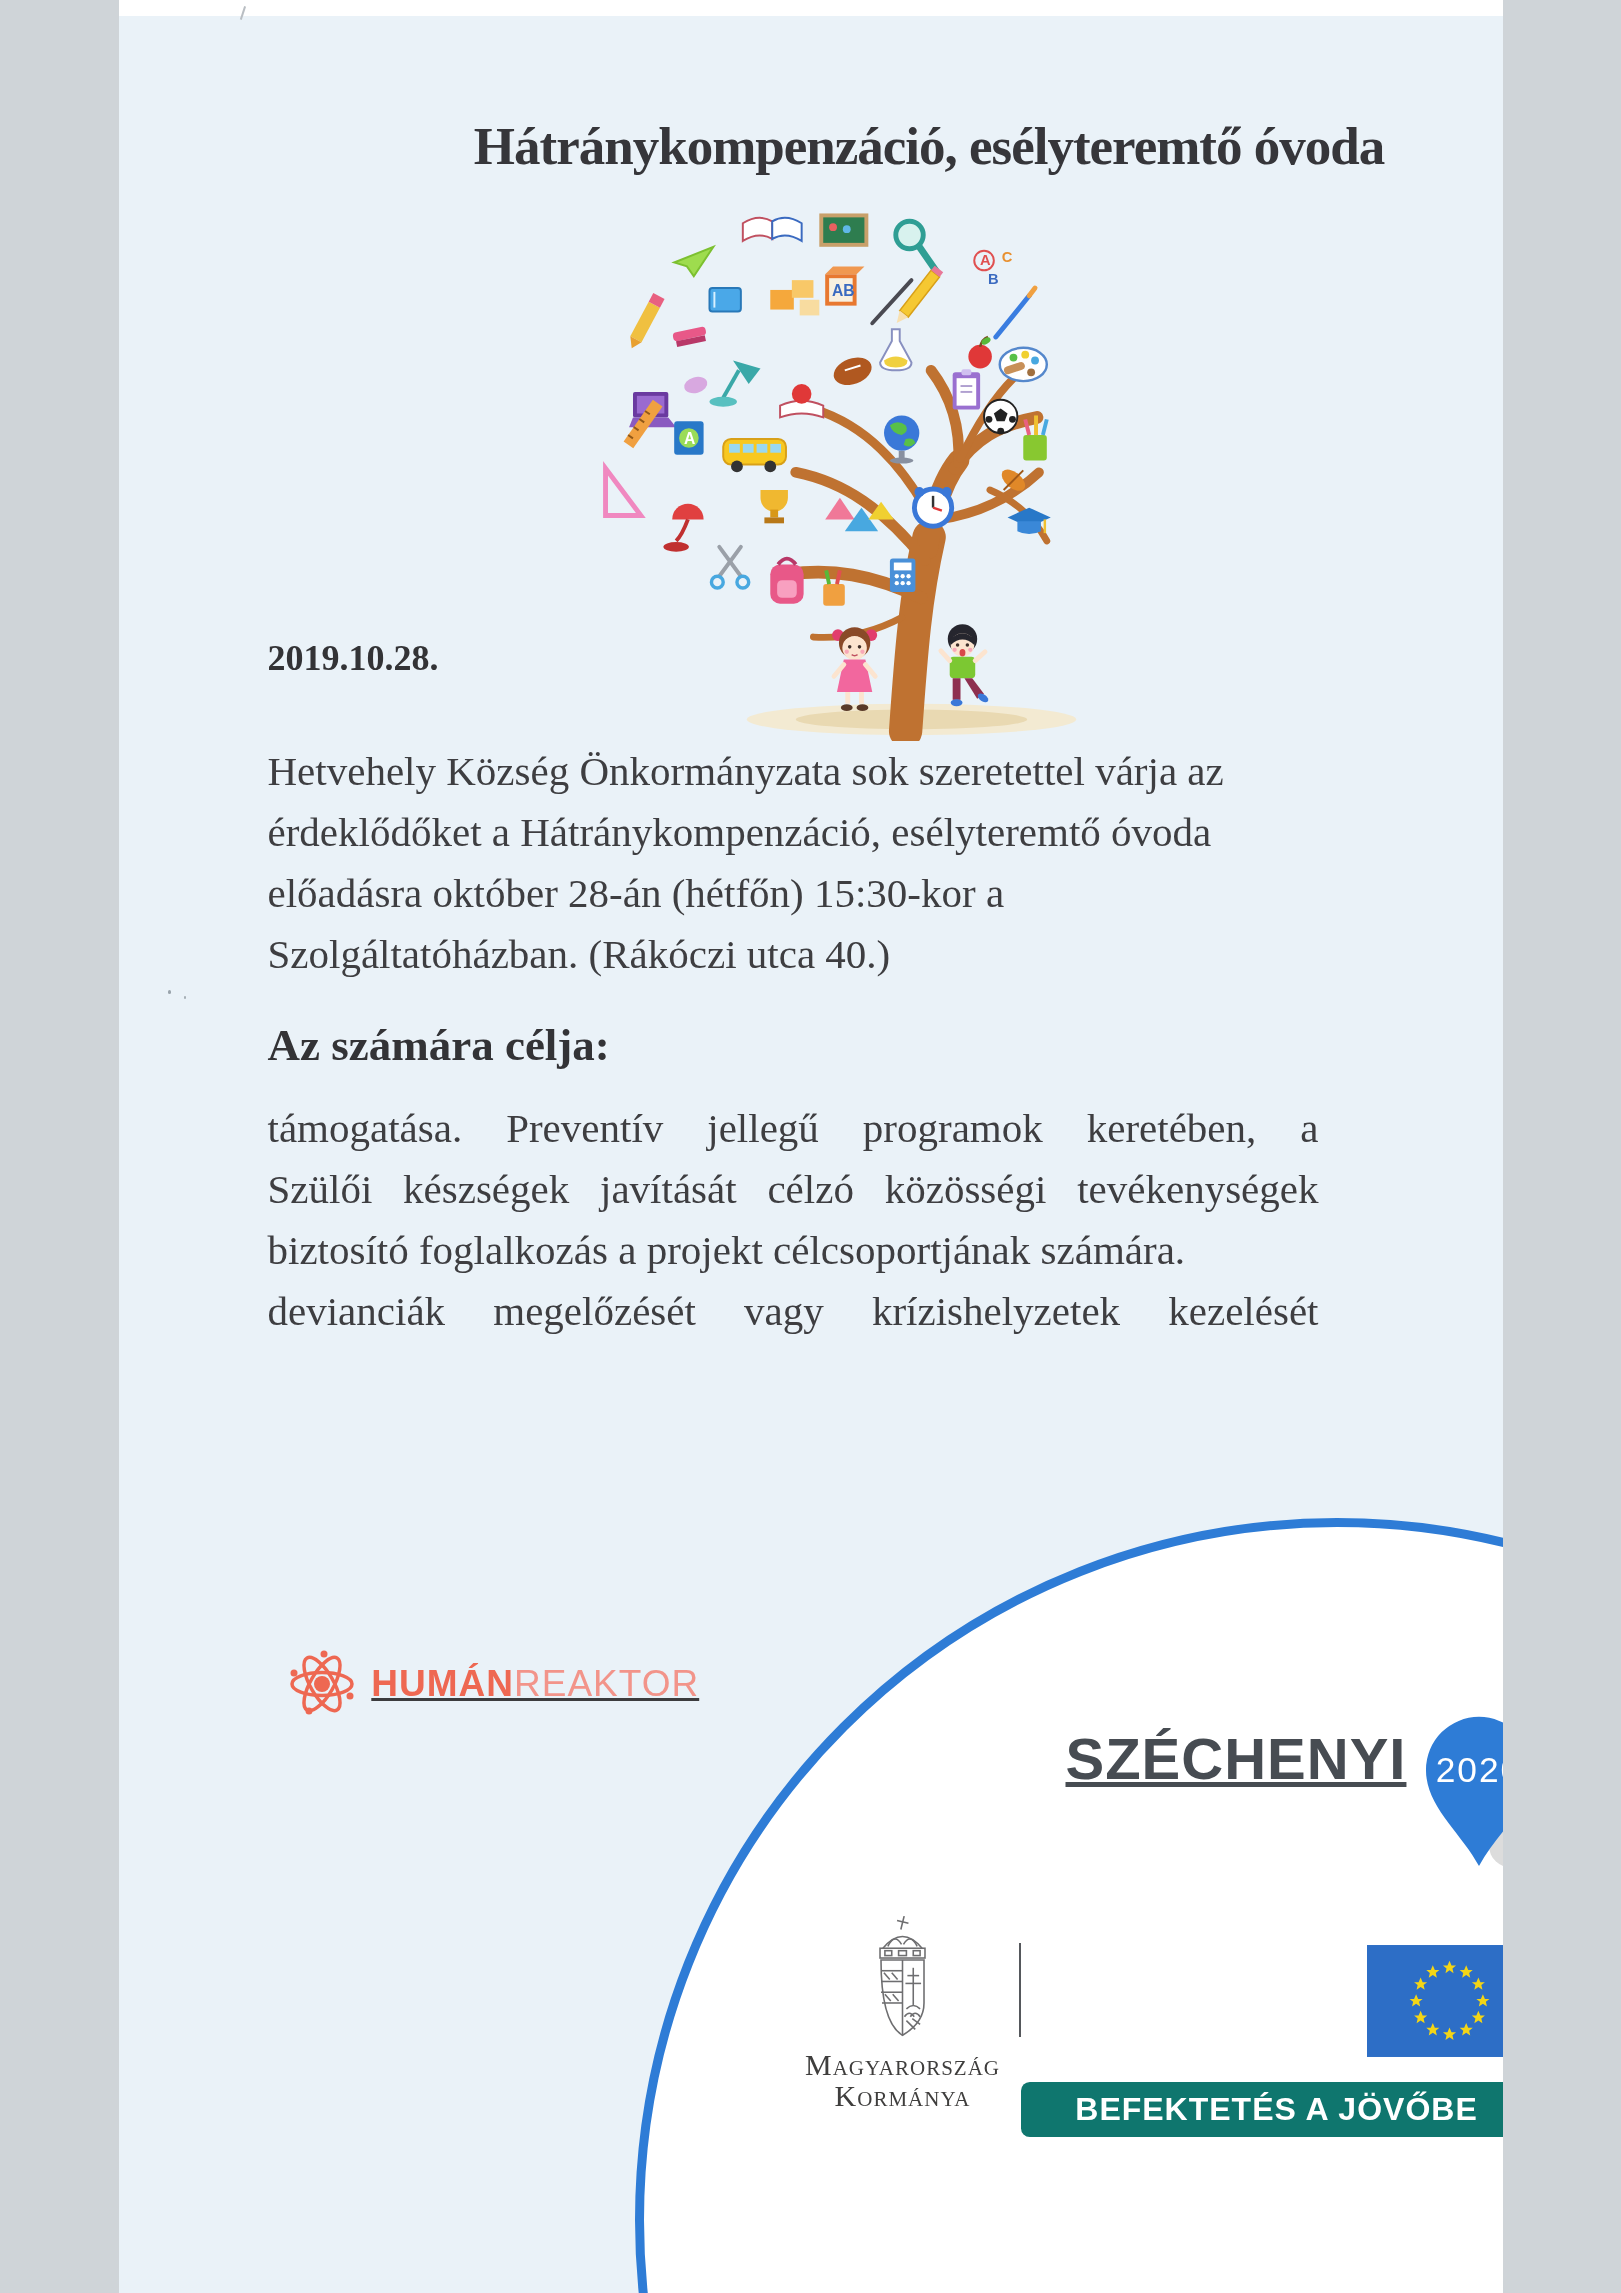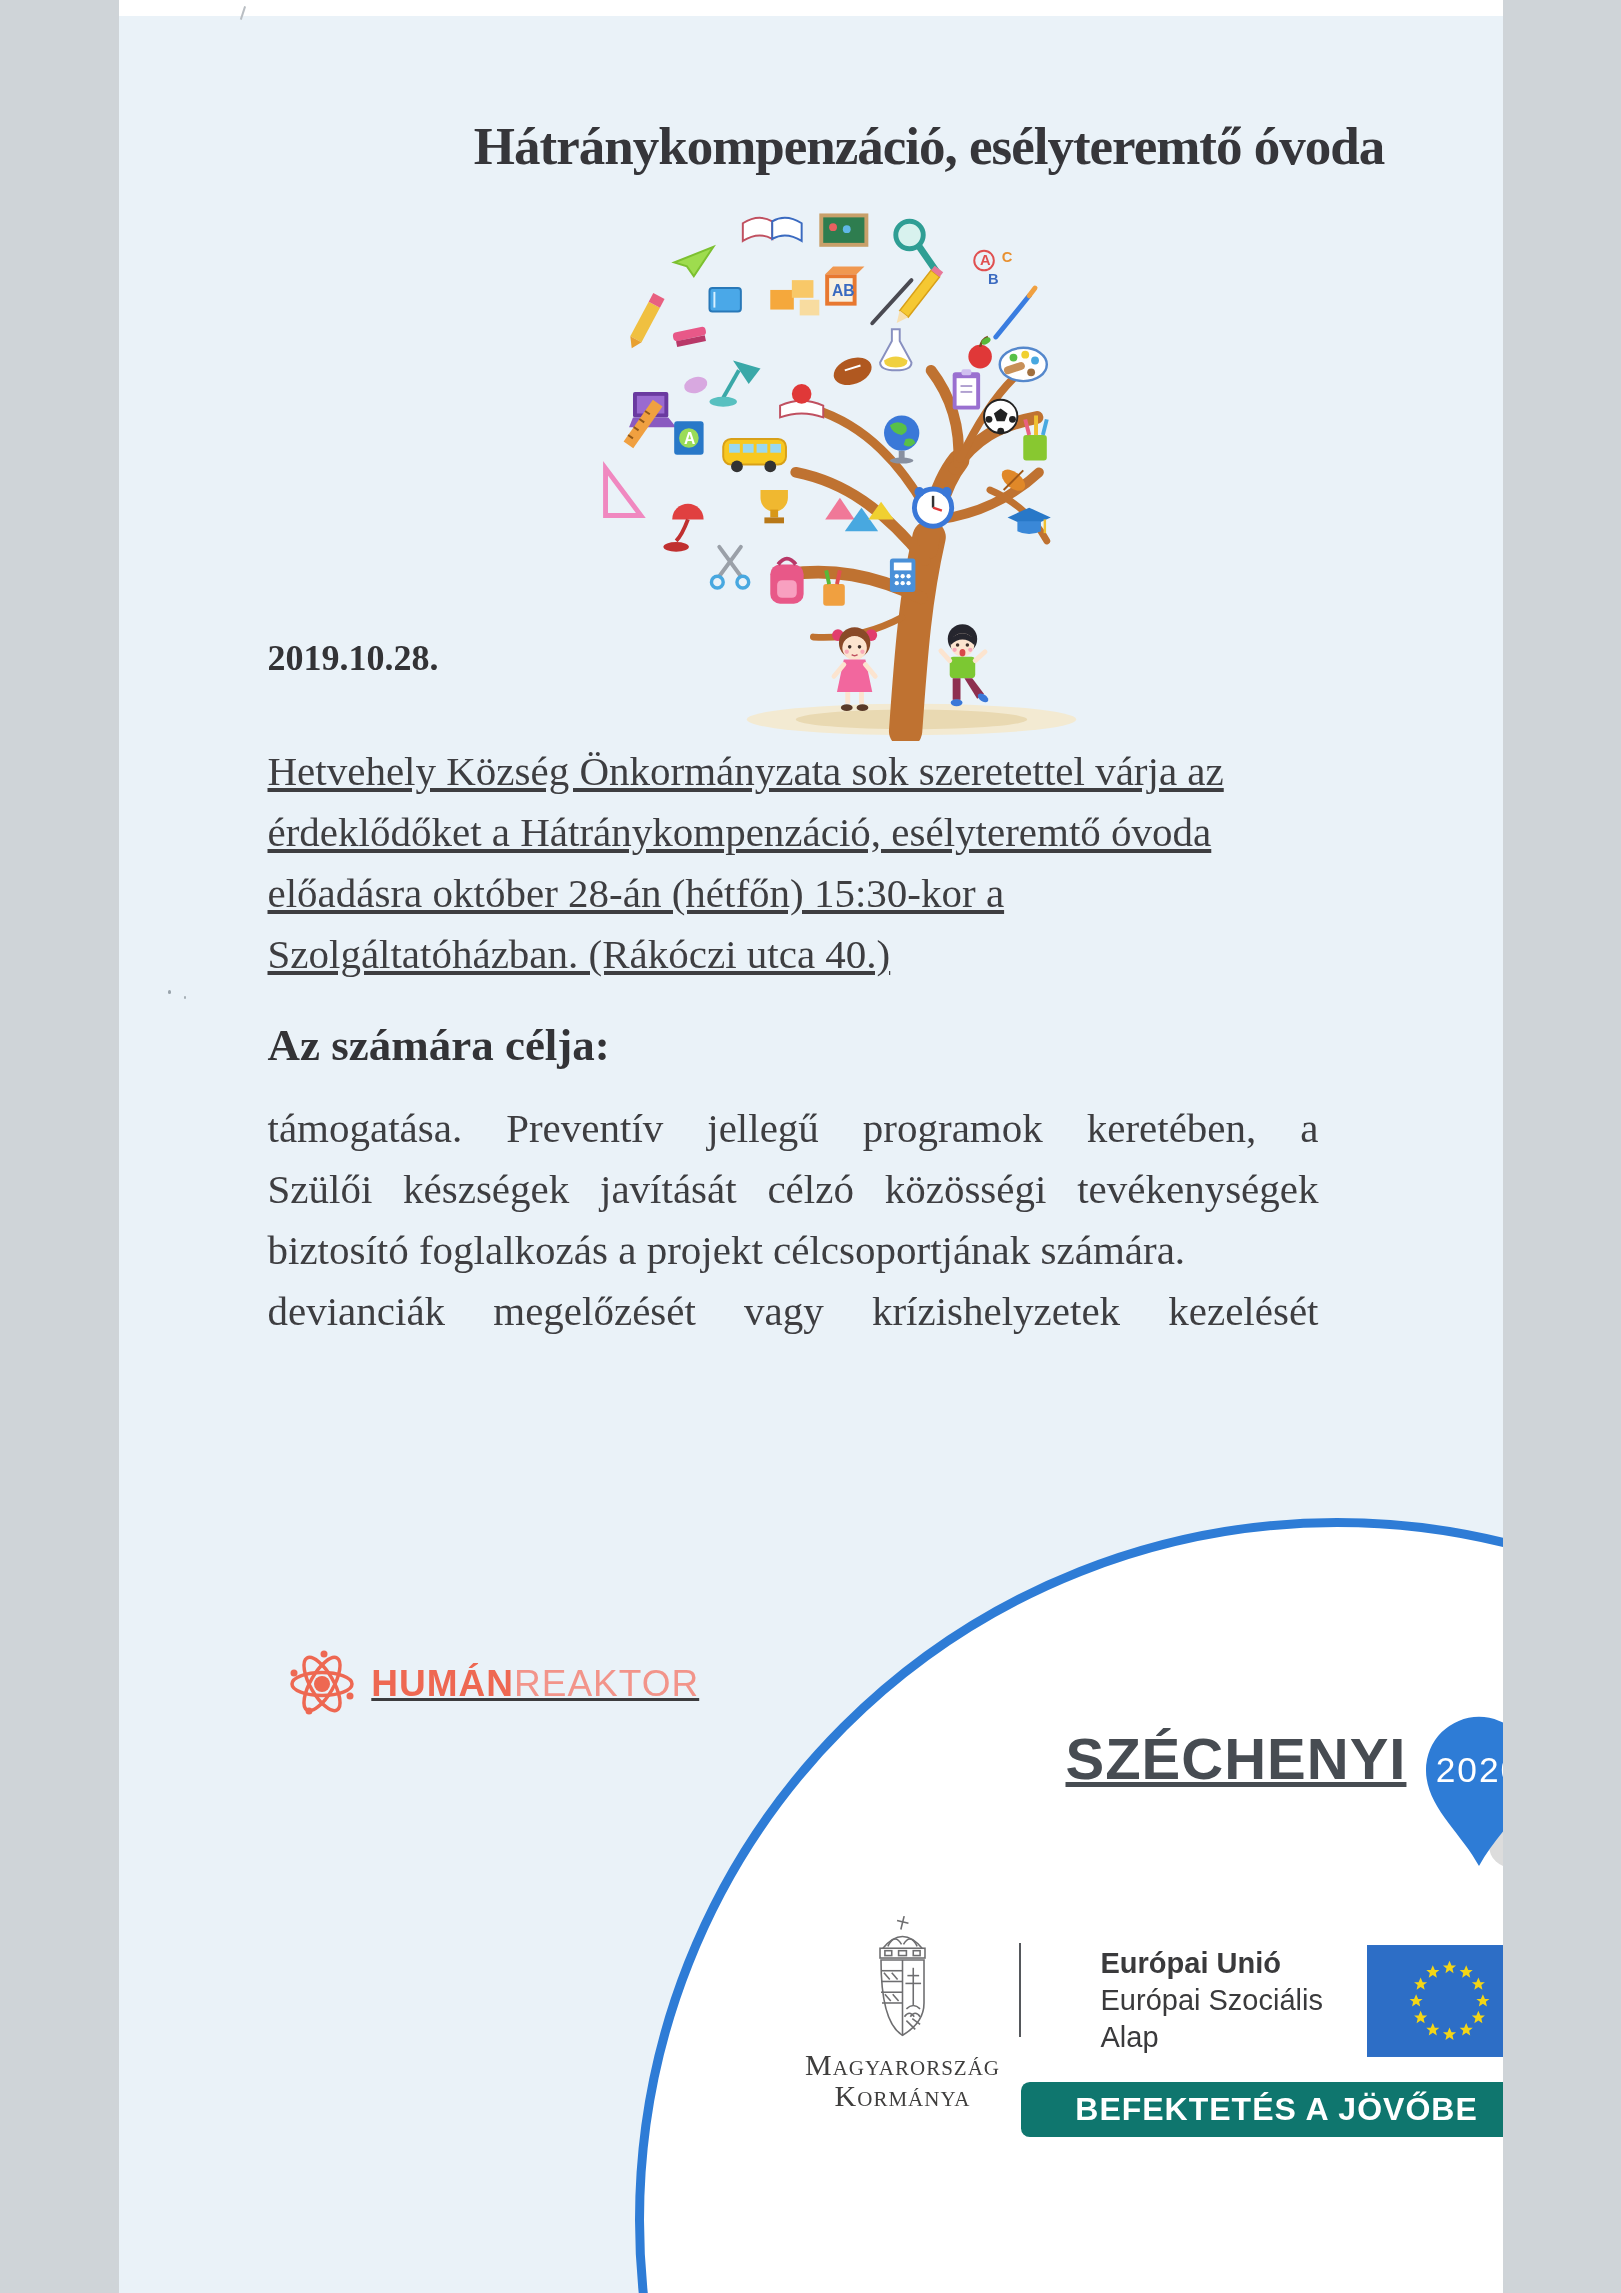--- a/index.html
+++ b/index.html
@@ -9,21 +9,21 @@
     font-family:"Liberation Serif","DejaVu Serif",serif;color:#3c3c3e;
   }
   .scan-top{position:absolute;left:0;top:0;width:1621px;height:15.7px;background:#ffffff;}
   .title{
     position:absolute;left:0;top:116px;width:1621px;text-align:center;
     font-size:53px;font-weight:bold;letter-spacing:-1px;color:#36363a;
   }
   .tree-wrap{position:absolute;left:459px;top:186px;width:514px;height:555px;}
   .date{position:absolute;left:149px;top:637px;font-size:36px;font-weight:bold;color:#333336;}
   .para{position:absolute;left:149px;width:1068px;font-size:41px;line-height:61px;color:#3e3e41;}
-  .para.p1{top:741px;text-decoration:underline;}
+  .para.p1{top:741px;}
   .goal-head{position:absolute;left:149px;top:1019px;font-size:45px;font-weight:bold;color:#333336;}
   .para.p2{top:1098px;width:1051px;}
   .jline{text-align:justify;text-align-last:justify;}
   .jline.last{text-align-last:left;}
   .presenter{position:absolute;left:149px;top:1411px;font-size:41px;color:#3e3e41;}
   .presenter b{color:#333336;}
 
   
   .hr-logo{position:absolute;left:165px;top:1645px;height:78px;display:flex;align-items:center;
     font-family:"Liberation Sans","DejaVu Sans",sans-serif;}
@@ -421,25 +421,20 @@
         <line x1="47" y1="106" x2="55" y2="112"></line>
     </svg>
   </div>
 
   <div class="gov-text">
     <div>Magyarország</div>
     <div>Kormánya</div>
   </div>
 
   <div class="eu-divider"></div>
-  <div class="eu-text">
-    <div class="b1">Európai Unió</div>
-    <div>Európai Szociális</div>
-    <div>Alap</div>
-  </div>
 
   <div class="eu-flag">
     <svg width="165" height="112" viewBox="0 0 168 114">
       <defs>
         <path id="eustar" d="M0,-7 L2.06,-2.16 L6.66,-2.16 L3.03,0.82 L4.11,5.66 L0,2.8 L-4.11,5.66 L-3.03,0.82 L-6.66,-2.16 L-2.06,-2.16 Z" fill="#f3d516"></path>
       </defs>
       <rect x="0" y="0" width="168" height="114" fill="#2d6ec6"></rect>
       <use href="#eustar" transform="translate(84,23)"></use>
       <use href="#eustar" transform="translate(101,27.6)"></use>
       <use href="#eustar" transform="translate(113.4,40)"></use>

